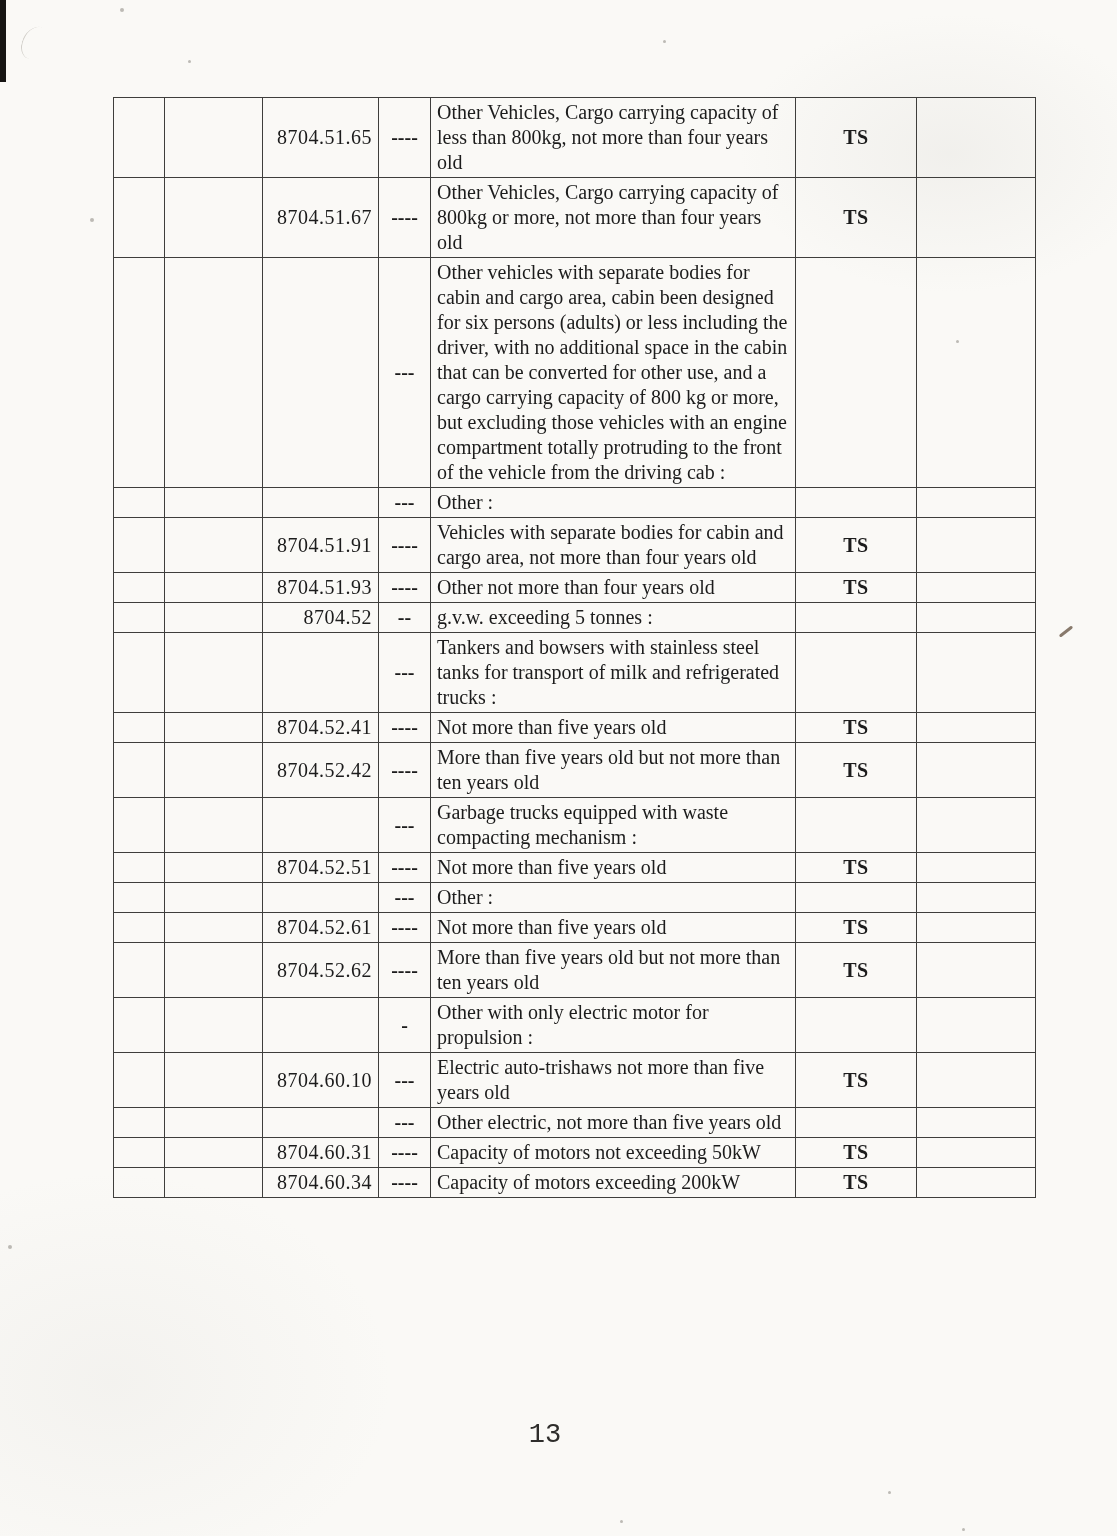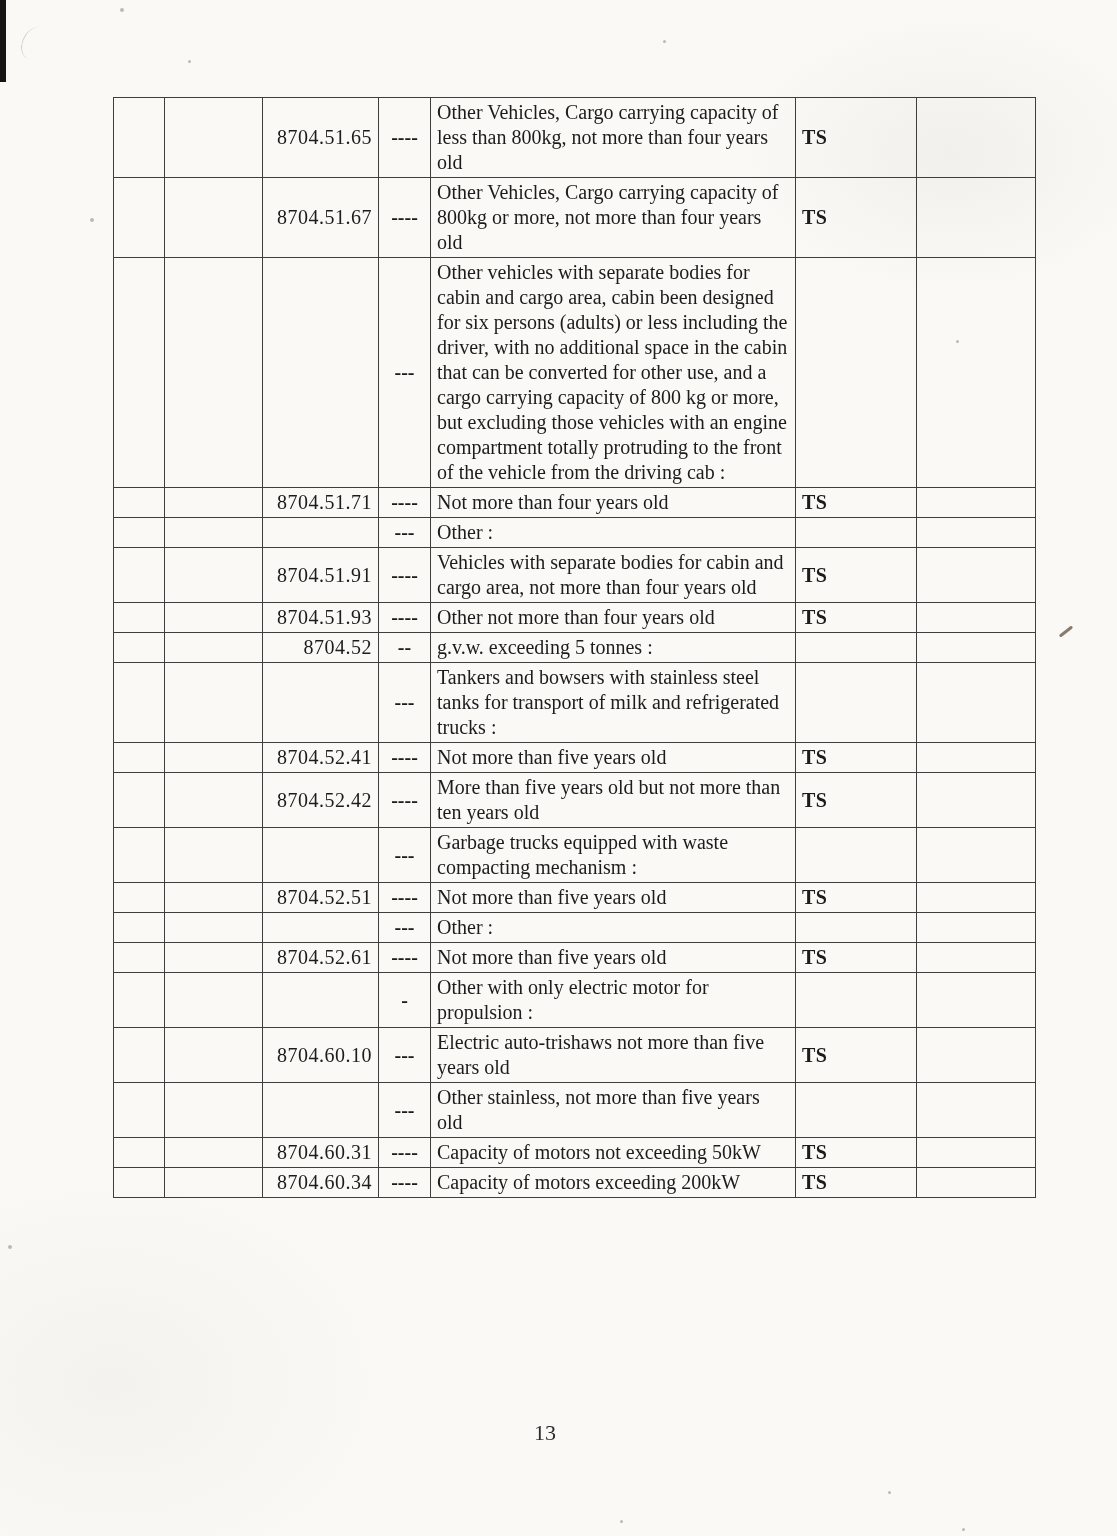--- a/index.html
+++ b/index.html
@@ -78,31 +78,32 @@
     text-align: center;
     font-weight: bold;
     letter-spacing: 0px;
   }
   td.c-desc {
     text-align: left;
     padding-left: 10px;
     padding-right: 8px;
   }
   td.c-ts {
+    text-align: center;
     font-weight: bold;
     letter-spacing: 0.5px;
   }
   .page-number {
     position: absolute;
     left: 0;
     top: 1420px;
     width: 1090px;
     text-align: center;
-    font-family: Liberation Serif, serif;
-    font-size: 22px;
+    font-family: Liberation Mono, monospace;
+    font-size: 27px;
     color: #2e2d2b;
   }
 </style>
 </head>
 <body>
 
 <div class="page">
 
   <div class="edge-strip"></div>
   <div class="curve-mark"></div>
@@ -151,29 +152,20 @@
     <tr>
       <td class="c-blank"></td>
       <td class="c-blank"></td>
       <td class="c-code"></td>
       <td class="c-dash">---</td>
       <td class="c-desc">Other vehicles with separate bodies for cabin and cargo area, cabin been designed for six persons (adults) or less including the driver, with no additional space in the cabin that can be converted for other use, and a cargo carrying capacity of 800 kg or more, but excluding those vehicles with an engine compartment totally protruding to the front of the vehicle from the driving cab :</td>
       <td class="c-ts"></td>
       <td class="c-blank"></td>
     </tr>
 
-    <tr>
-      <td class="c-blank"></td>
-      <td class="c-blank"></td>
-      <td class="c-code">8704.51.71</td>
-      <td class="c-dash">----</td>
-      <td class="c-desc">Not more than four years old</td>
-      <td class="c-ts">TS</td>
-      <td class="c-blank"></td>
-    </tr>
 
     <tr>
       <td class="c-blank"></td>
       <td class="c-blank"></td>
       <td class="c-code"></td>
       <td class="c-dash">---</td>
       <td class="c-desc">Other :</td>
       <td class="c-ts"></td>
       <td class="c-blank"></td>
     </tr>
@@ -271,20 +263,29 @@
     <tr>
       <td class="c-blank"></td>
       <td class="c-blank"></td>
       <td class="c-code">8704.52.61</td>
       <td class="c-dash">----</td>
       <td class="c-desc">Not more than five years old</td>
       <td class="c-ts">TS</td>
       <td class="c-blank"></td>
     </tr>
 
+    <tr>
+      <td class="c-blank"></td>
+      <td class="c-blank"></td>
+      <td class="c-code">8704.52.62</td>
+      <td class="c-dash">----</td>
+      <td class="c-desc">More than five years old but not more than ten years old</td>
+      <td class="c-ts">TS</td>
+      <td class="c-blank"></td>
+    </tr>
 
     <tr>
       <td class="c-blank"></td>
       <td class="c-blank"></td>
       <td class="c-code"></td>
       <td class="c-dash">-</td>
       <td class="c-desc">Other with only electric motor for propulsion :</td>
       <td class="c-ts"></td>
       <td class="c-blank"></td>
     </tr>
@@ -297,21 +298,21 @@
       <td class="c-desc">Electric auto-trishaws not more than five years old</td>
       <td class="c-ts">TS</td>
       <td class="c-blank"></td>
     </tr>
 
     <tr>
       <td class="c-blank"></td>
       <td class="c-blank"></td>
       <td class="c-code"></td>
       <td class="c-dash">---</td>
-      <td class="c-desc">Other stainless, not more than five years old</td>
+      <td class="c-desc">Other electric, not more than five years old</td>
       <td class="c-ts"></td>
       <td class="c-blank"></td>
     </tr>
 
     <tr>
       <td class="c-blank"></td>
       <td class="c-blank"></td>
       <td class="c-code">8704.60.31</td>
       <td class="c-dash">----</td>
       <td class="c-desc">Capacity of motors not exceeding 50kW</td>

